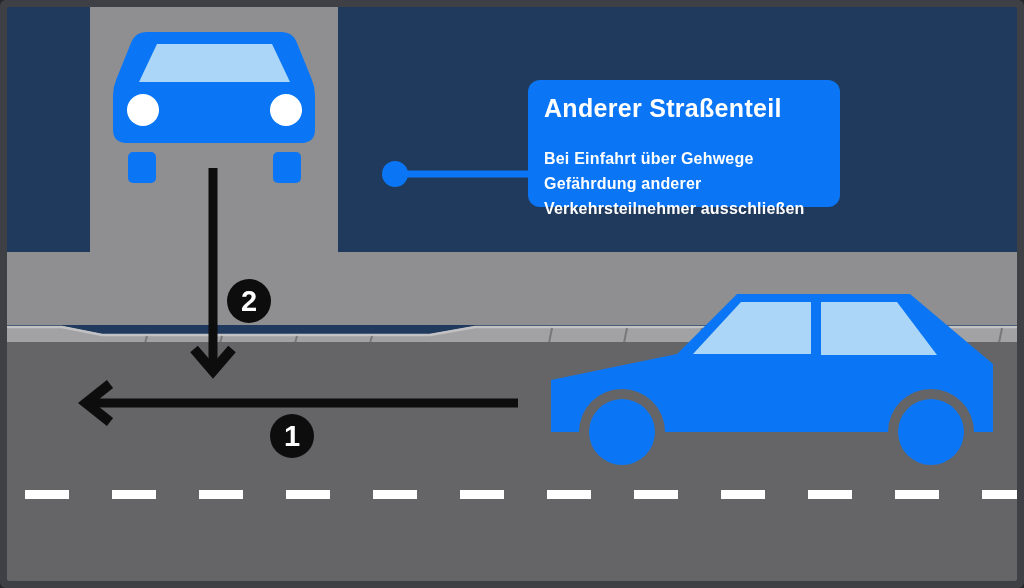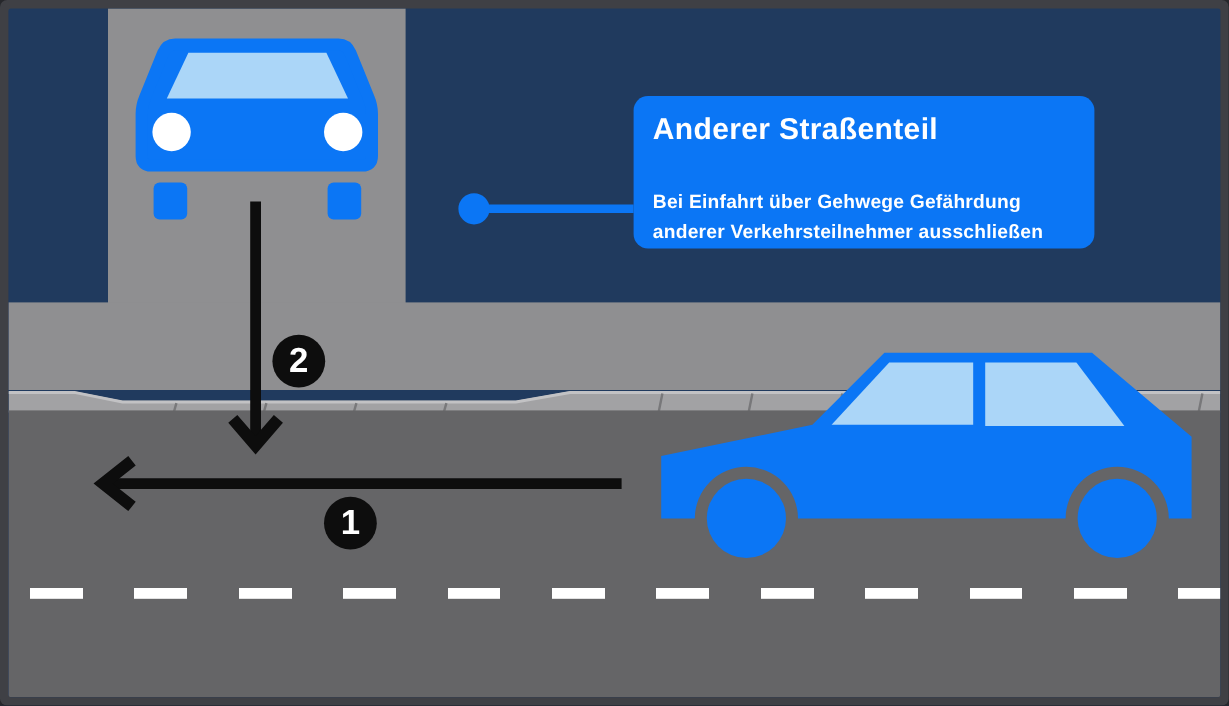--- a/index.html
+++ b/index.html
@@ -26,26 +26,26 @@
   .car-front{left:105px;top:21px;width:204px;height:158px;}
   .car-side{left:541px;top:285px;width:448px;height:180px;}
   .badge{
     position:absolute;width:44px;height:44px;border-radius:50%;
     background:#0d0d0d;color:#ffffff;font-weight:bold;font-size:29px;
     display:flex;align-items:center;justify-content:center;line-height:1;
   }
   .badge-1{left:263px;top:407px;}
   .badge-2{left:220px;top:272px;}
   .callout{
-    position:absolute;left:521px;top:73px;width:384px;height:127px;
+    position:absolute;left:521px;top:73px;width:312px;height:127px;
     background:#0b76f5;border-radius:12px;color:#ffffff;
     padding:13px 16px 12px 16px;
   }
   .callout-title{font-size:25px;font-weight:bold;letter-spacing:0.3px;line-height:1.2;}
-  .callout-body{margin-top:34px;font-size:16px;font-weight:bold;line-height:1.55;letter-spacing:0.2px;}
+  .callout-body{margin-top:24px;font-size:16px;font-weight:bold;line-height:1.55;letter-spacing:0.2px;}
 </style>
 </head>
 <body>
 
 <div class="stage">
   <div class="inner">
 
     <div class="layer driveway"></div>
     <div class="layer sidewalk"></div>
 

